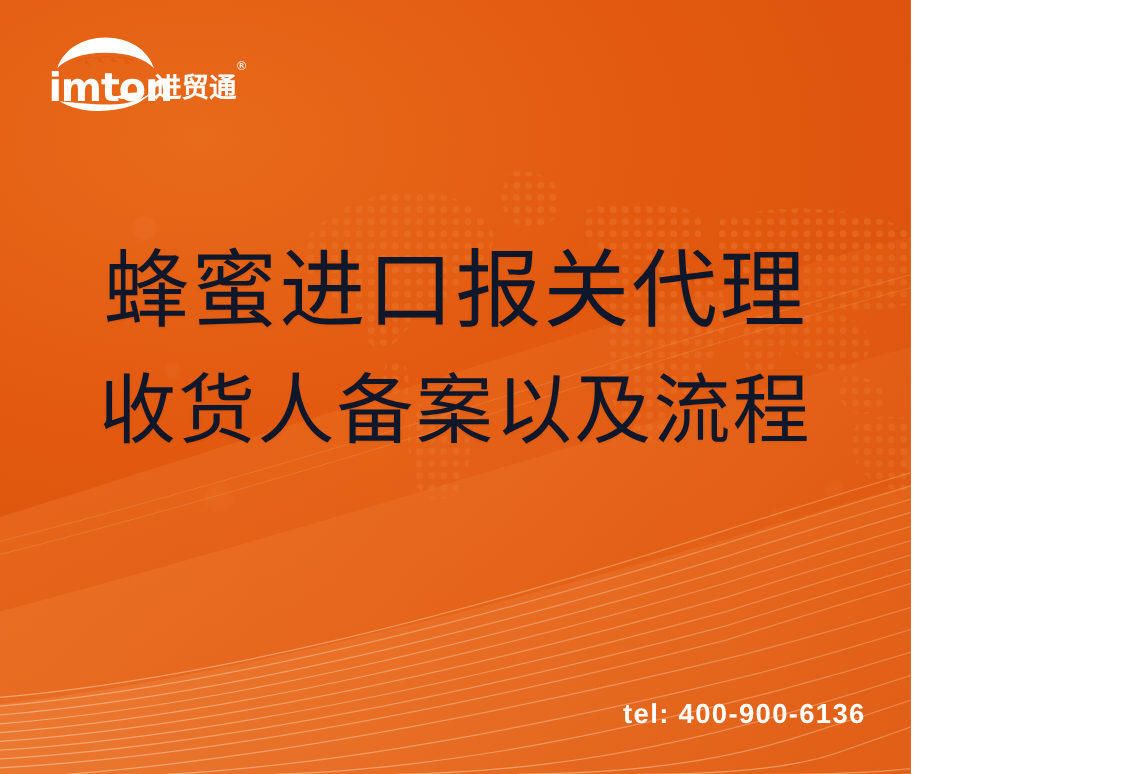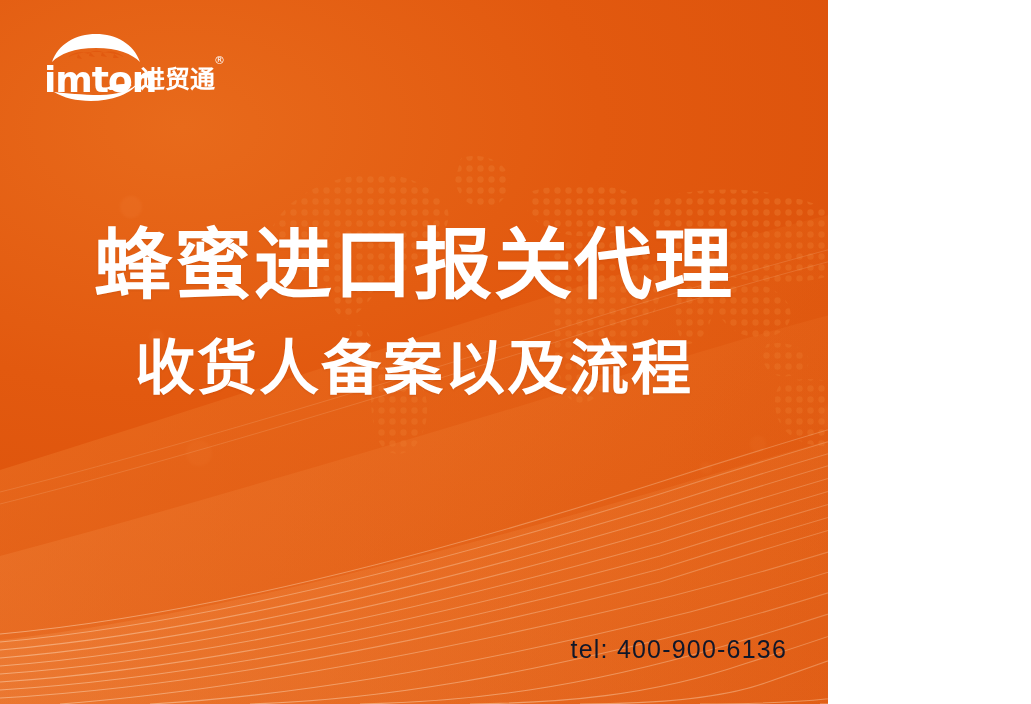--- a/index.html
+++ b/index.html
@@ -74,43 +74,43 @@
   }
   .logo svg { display: block; width: 100%; height: 100%; overflow: visible; }
 
   
   .headline {
     position: absolute;
     left: 0;
     right: 0;
     top: 226px;
     text-align: center;
-    color: #ffffff;
+    color: #0f172a;
     font-family: "DejaVu Sans", "Liberation Sans", sans-serif;
-    font-weight: 700;
+    font-weight: 400;
     line-height: 1.0;
     letter-spacing: 2px;
     text-shadow: 0 1px 2px rgba(140, 50, 0, .18);
   }
   .headline .line {
     display: block;
     white-space: nowrap;
   }
   .headline .line1 { font-size: 78px; }
-  .headline .line2 { font-size: 60px; margin-top: 34px; }
+  .headline .line2 { font-size: 70px; margin-top: 34px; }
 
   
   .tel {
     position: absolute;
     right: 41px;
     bottom: 40px;
-    color: #0f172a;
+    color: #ffffff;
     font-family: "Liberation Sans", "DejaVu Sans", sans-serif;
     font-size: 25px;
-    font-weight: 400;
+    font-weight: 700;
     letter-spacing: 1.2px;
     white-space: nowrap;
   }
 </style>
 </head>
 <body>
 
 <div class="banner">
 
   <div class="bg-base"></div>

